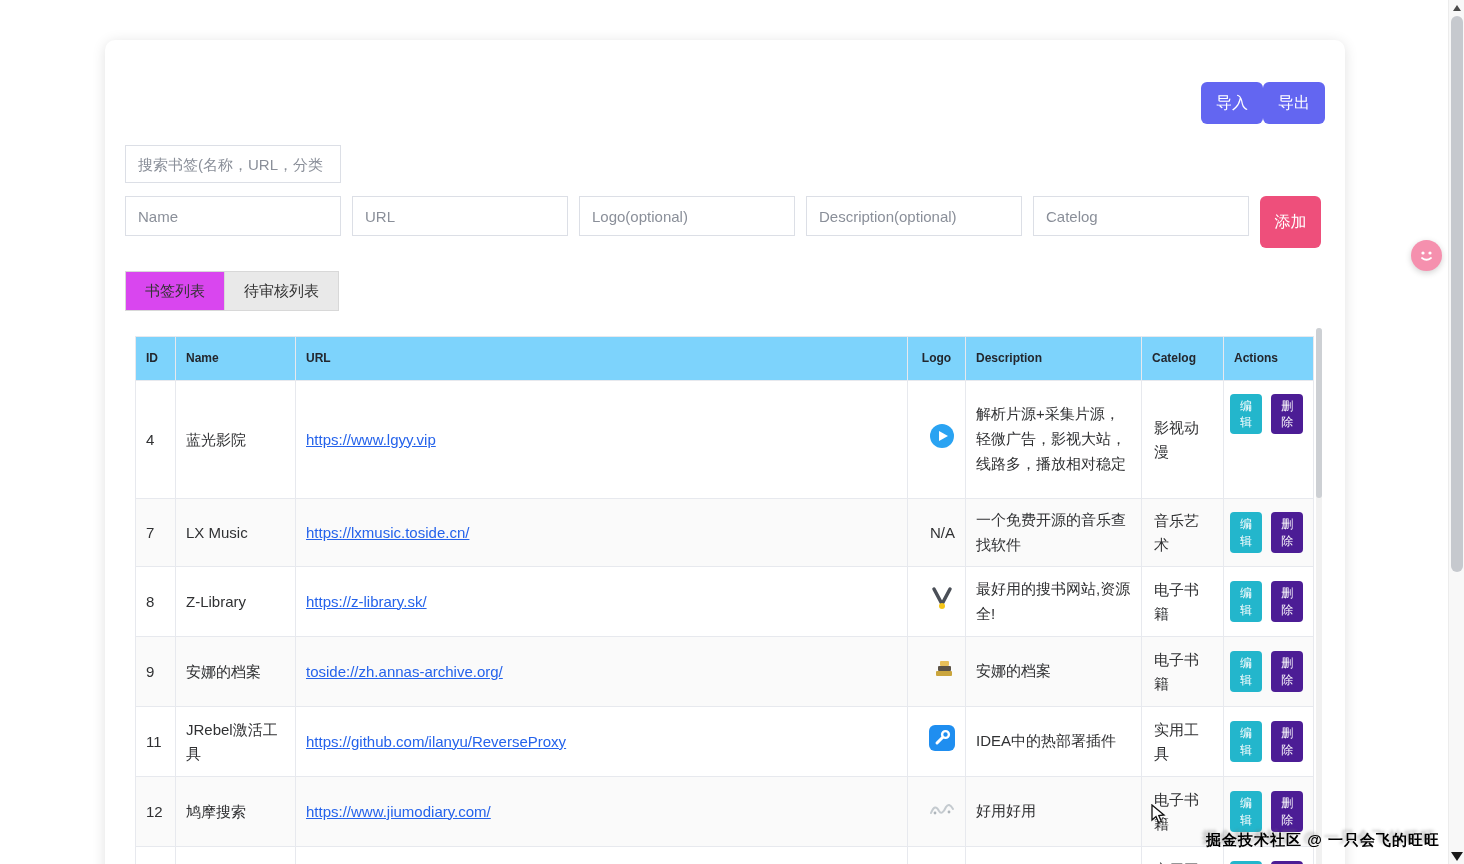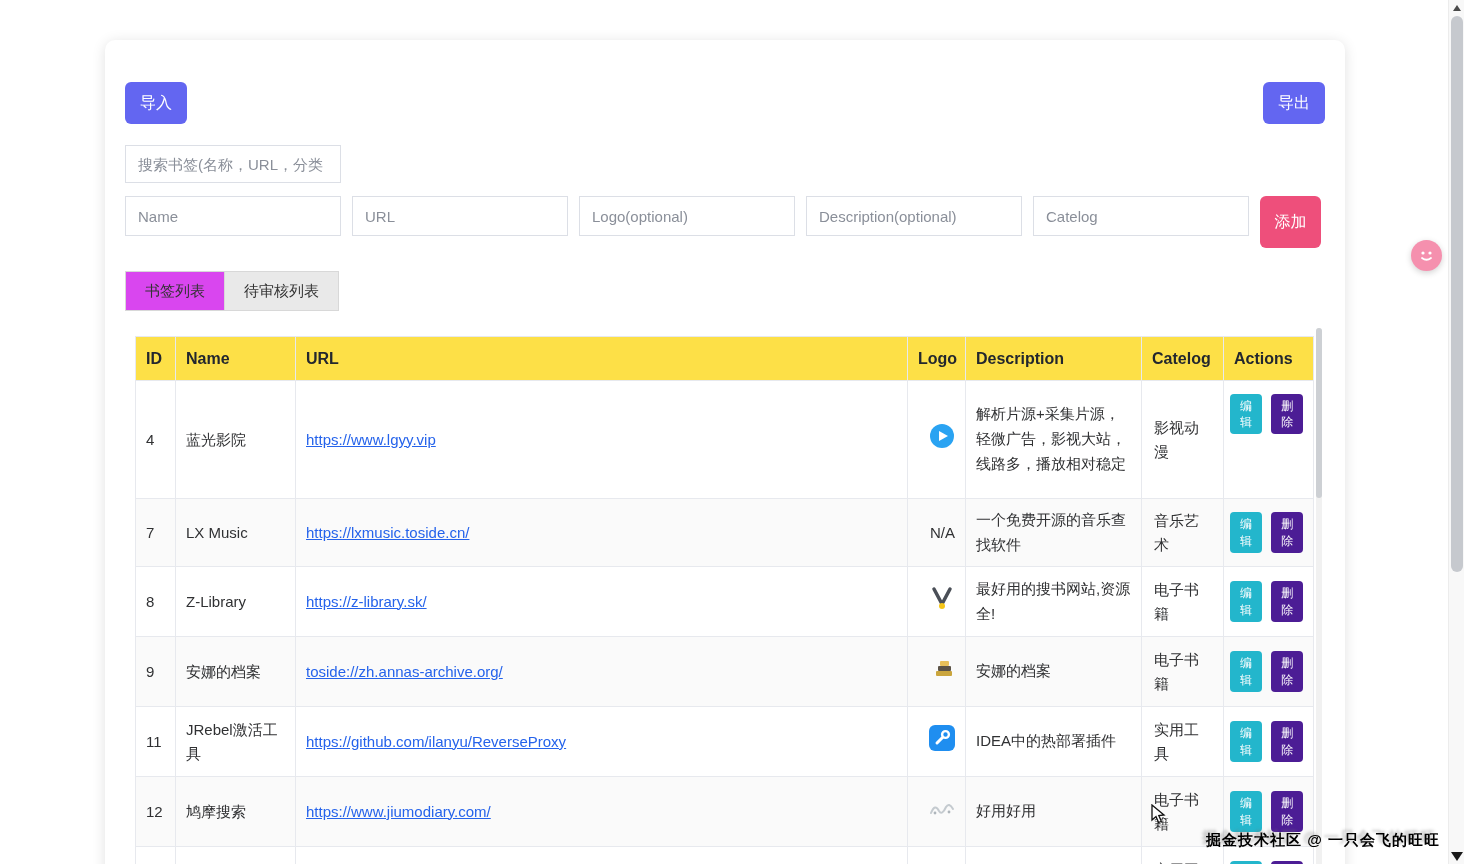--- a/index.html
+++ b/index.html
@@ -13,21 +13,21 @@
 
   
   .card {
     position:absolute; left:105px; top:40px; width:1240px; height:880px;
     background:#fff; border-radius:10px;
     box-shadow:0 2px 14px rgba(0,0,0,.12);
     padding:0 20px;
   }
 
   
-  .toolbar { display:flex; justify-content:space-between; gap:10px; padding-top:42px; }
+  .toolbar { display:flex; justify-content:flex-end; gap:0; padding-top:42px; }
   .btn-primary {
     width:62px; height:42px; border:none; border-radius:6px;
     background:#6366f1; color:#fff; font-size:16px; cursor:pointer;
     font-family:inherit;
   }
 
   
   .search-row { margin-top:21px; }
   .txt-input {
     width:216px; height:38px; border:1px solid #dcdfe6; border-radius:0;
@@ -56,22 +56,22 @@
   
   table.bm {
     margin:25px 0 0 10px; width:1178px;
     border-collapse:collapse; table-layout:fixed;
   }
   .bm th, .bm td {
     border:1px solid #e7e9ee; padding:8px 10px; font-size:15px;
     vertical-align:middle; overflow:hidden; line-height:1.6;
   }
   .bm thead th {
-    background:#fde047; text-align:left; font-weight:700; color:#23272e;
-    height:44px; font-size:16px;
+    background:#7dd3fc; text-align:left; font-weight:700; color:#23272e;
+    height:44px; font-size:12px;
   }
   .bm thead th.c-logo { text-align:center; }
   .bm tbody tr:nth-child(even) { background:#fafafa; }
   tr.h118 > td { height:118px; }
   tr.h68  > td { height:68px; }
   tr.h70  > td { height:70px; }
   td.logo-cell { text-align:right; }
   td.catelog-cell { padding:8px 12px; word-break:break-all; }
   td.desc-cell { line-height:1.65; }
   a.link { color:#2563eb; text-decoration:underline; cursor:pointer; }

